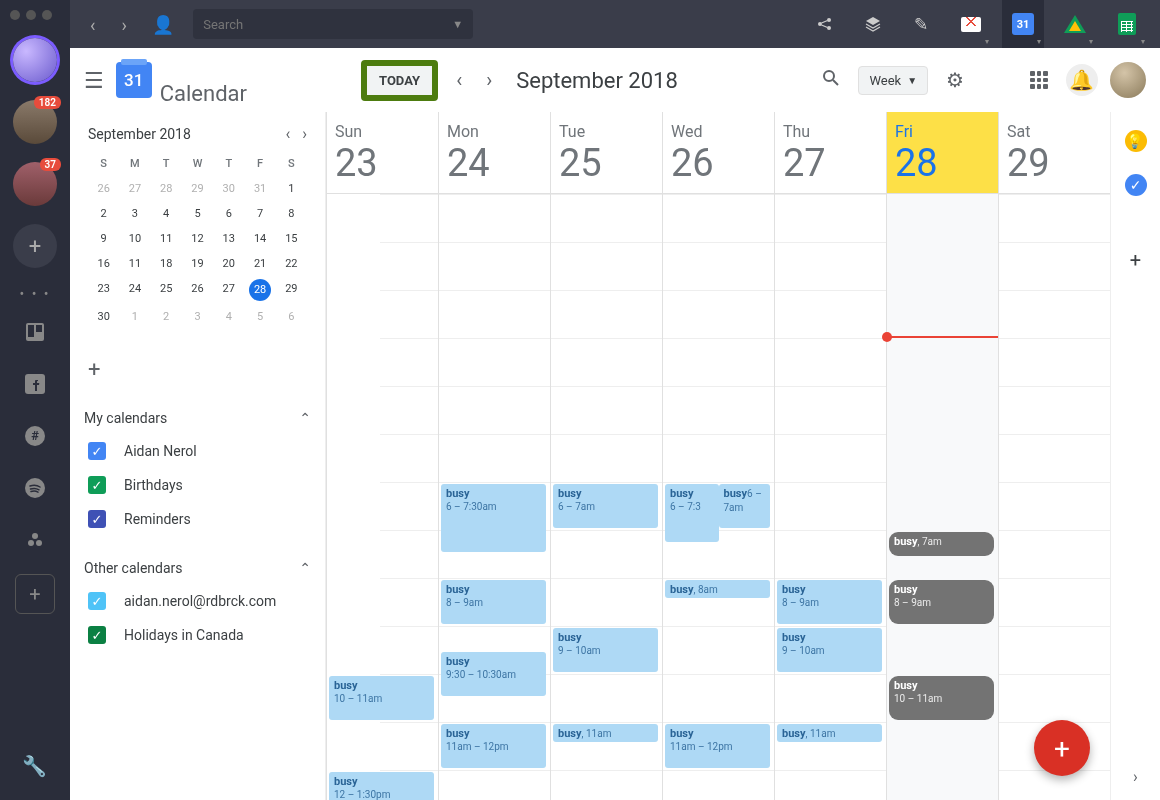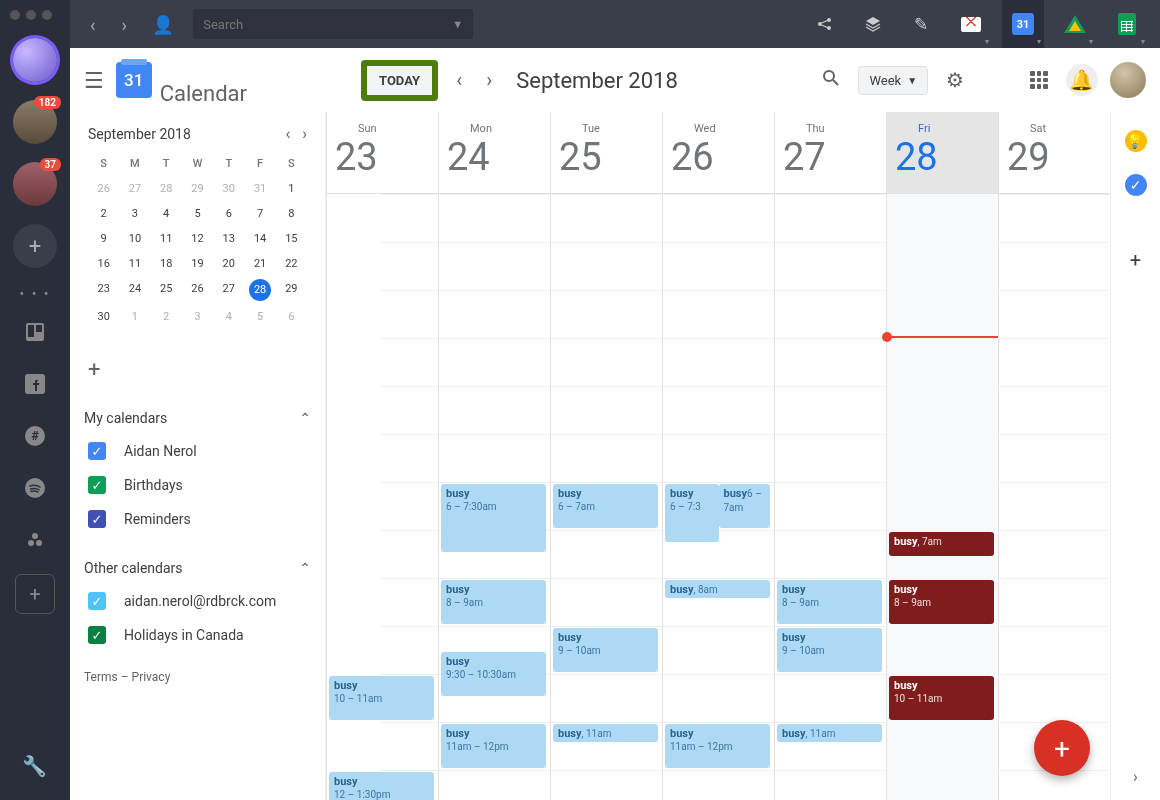--- a/index.html
+++ b/index.html
@@ -93,40 +93,40 @@
 .rail-keep { background: #fbbc04; }
 .rail-tasks { background: #4285f4; }
 .rail-plus { color: #3c4043; font-size: 20px; }
 .rail-expand { position: absolute; bottom: 14px; color: #5f6368; }
 
 .grid-area { flex: 1; display: flex; flex-direction: column; }
 .allday-row { display: flex; border-bottom: 1px solid #e0e0e0; height: 82px; }
 .tz-gutter { width: 54px; }
 .allday-row .tz-gutter { display:flex; align-items:flex-end; justify-content:center; font-size:10px; color:#70757a; padding-bottom:4px;}
 .day-head { flex: 1; border-left: 1px solid #e0e0e0; padding: 10px 8px; }
-.day-head .dow { font-size: 11px; color: #70757a; margin-left: 23px; }
+.day-head .dow { font-size: 16px; color: #70757a; }
 .day-head .dnum { font-size: 38px; color: #70757a; font-weight: 400; }
 .day-head.today .dow { color: #1a73e8; }
 .day-head.today .dnum { color: #1a73e8; }
-.day-head.today-bg { background: #e5e5e5; }
+.day-head.today-bg { background: #fde047; }
 
 .hours-scroll { flex: 1; display: flex; position: relative; overflow: hidden; }
 .hour-labels { width: 54px; }
 .hour-labels div { height: 48px; text-align: right; padding-right: 6px; font-size: 10px; color: #70757a; position: relative; top: -6px; }
 .day-cols { flex: 1; display: flex; position: relative; }
 .day-col { flex: 1; border-left: 1px solid #e0e0e0; position: relative; }
 .day-col.today-bg { background: #f8f9fa; }
 .hour-lines { position: absolute; left: 54px; right: 0; top: 0; bottom: 0; pointer-events: none; }
 .hour-lines div { height: 48px; border-top: 1px solid #eee; }
 
 .evt { position: absolute; left: 2px; right: 4px; border-radius: 3px; padding: 3px 5px; font-size: 11px; overflow: hidden; line-height: 1.25; }
 .evt.light { background: #aed9f5; color: #2a6496; }
 .evt.light.half { right: 50%; }
 .evt.light.halfR { left: 50%; }
-.evt.dark { background: #7f1d1d; color: #fff; }
+.evt.dark { background: #737373; color: #fff; border-radius: 9px; }
 .evt .t { font-weight: 700; display: inline; }
 .evt .sub { opacity: 0.85; font-size: 10px; display: block; }
 .evt.oneline .sub { display: inline; }
 
 .now-line { position: absolute; left: 0; right: 0; height: 2px; background: #ea4335; }
 .now-line::before { content:''; width:10px; height:10px; background:#ea4335; border-radius:50%; position:absolute; left:-5px; top:-4px; }
 
 .fab { position: absolute; bottom: 24px; right: 70px; width: 56px; height: 56px; border-radius: 50%; background: #d93025; color: #fff; display: flex; align-items: center; justify-content: center; font-size: 28px; box-shadow: 0 4px 10px rgba(0,0,0,.3); cursor: pointer; }
 </style>
 </head>
@@ -365,23 +365,20 @@
               <div class="chk lblue">✓</div>
               <span>aidan.nerol@rdbrck.com</span>
             </div>
             <div class="cal-item">
               <div class="chk dgreen">✓</div>
               <span>Holidays in Canada</span>
             </div>
           </div>
       </div>
 
-      <div class="footer-links">
-        <a>Terms</a><span> – </span><a>Privacy</a>
-      </div>
     </div>
 
     <div class="grid-area">
       <div class="allday-row" id="allday-row">
       <div class="day-head">
             <div class="dow">Sun</div>
             <div class="dnum">23</div>
           </div>
           <div class="day-head">
             <div class="dow">Mon</div>

